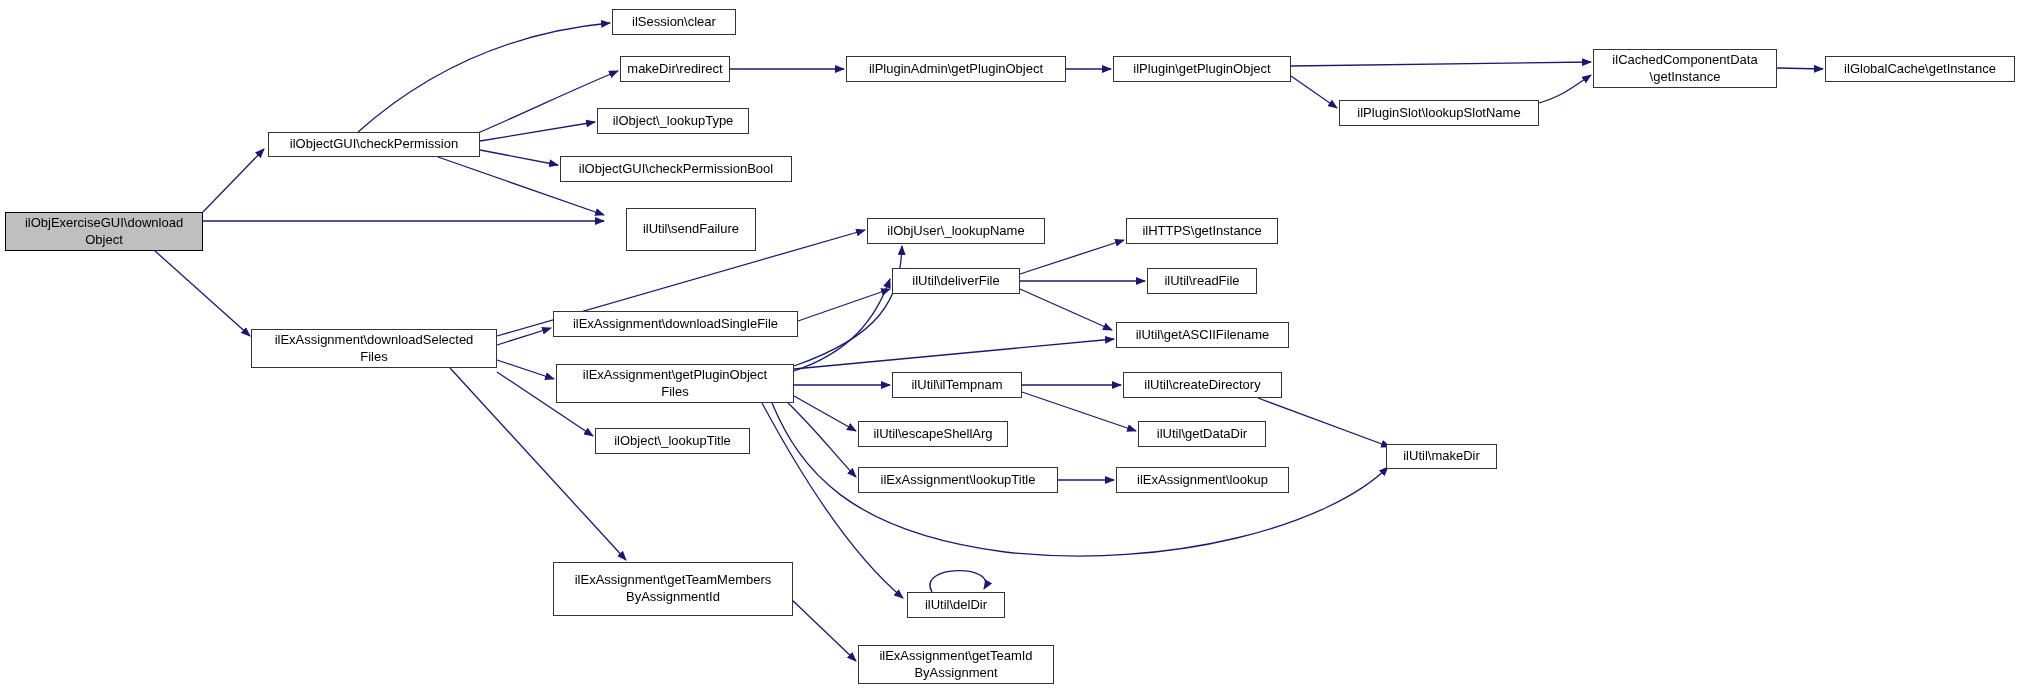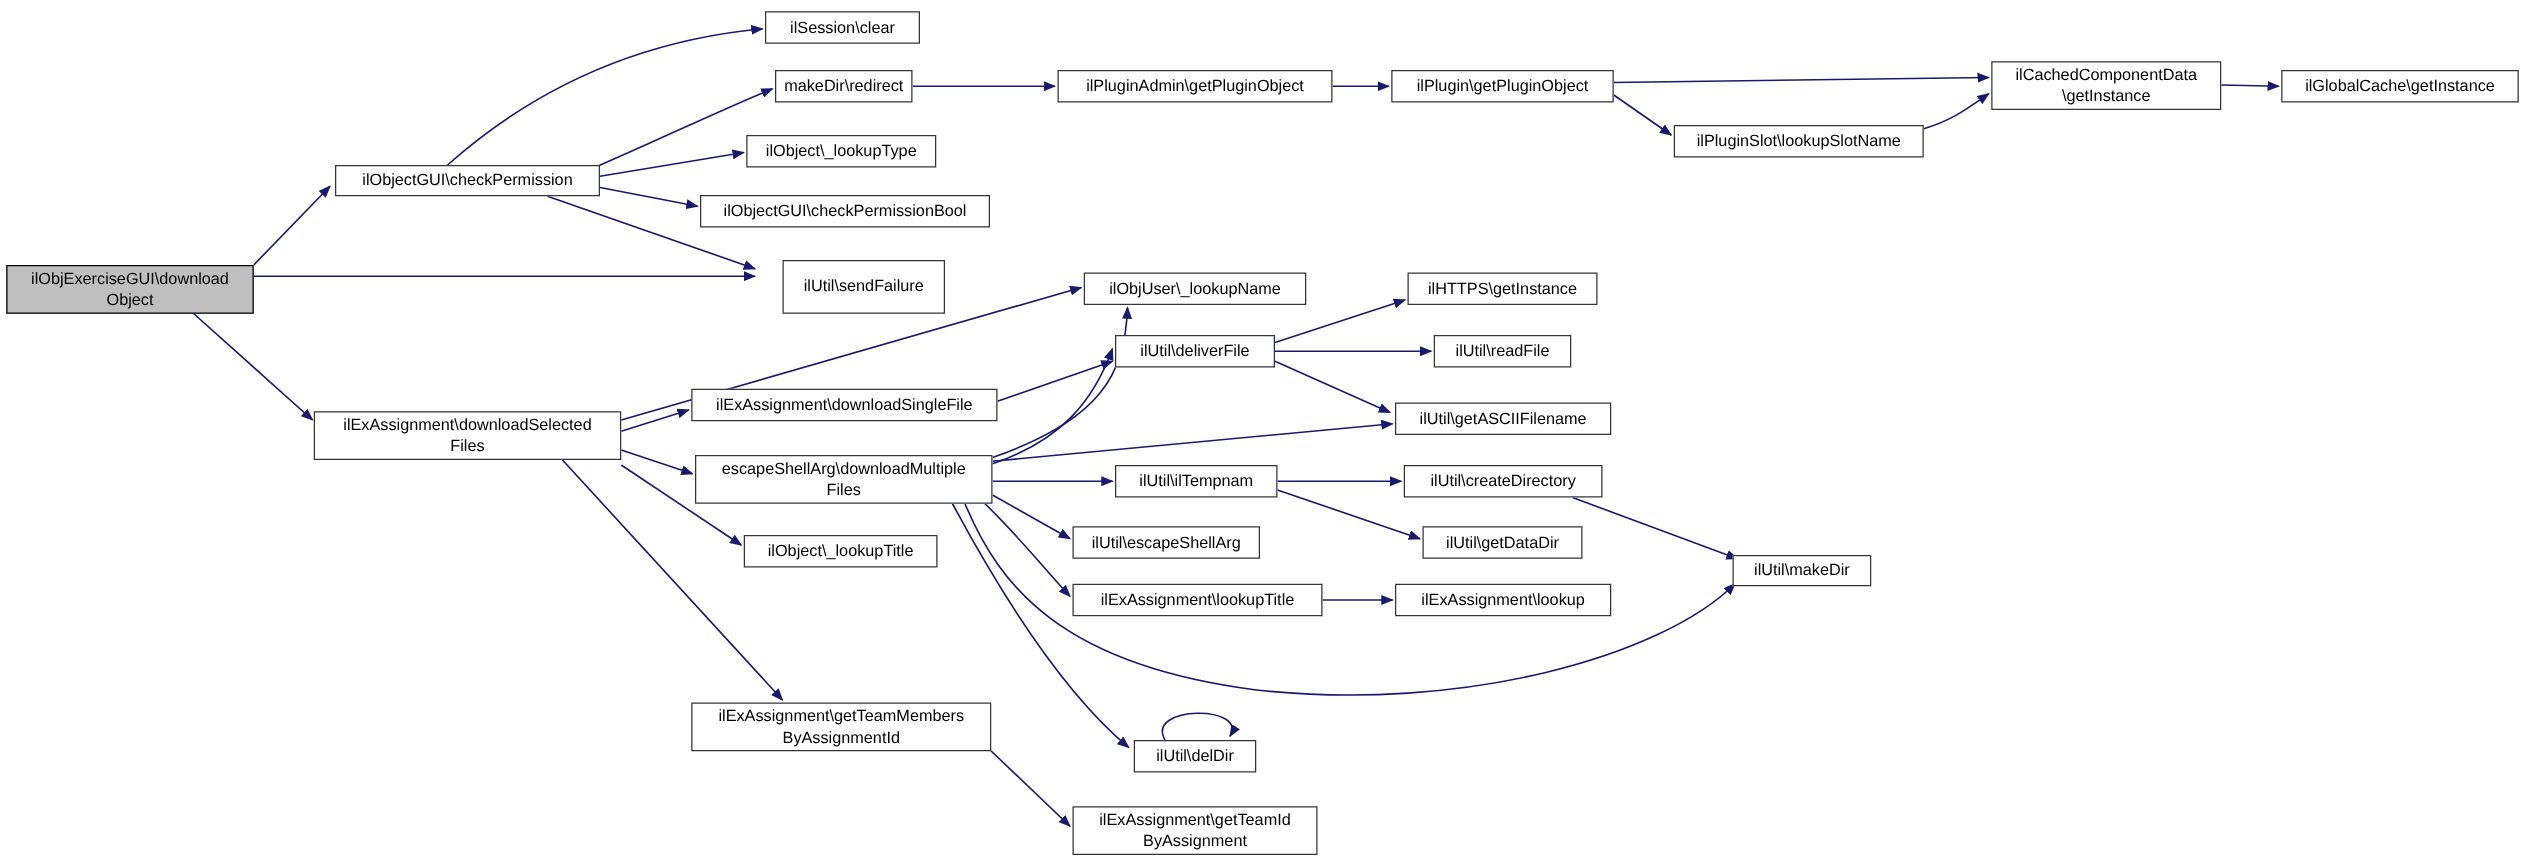--- a/index.html
+++ b/index.html
@@ -128,21 +128,21 @@
       <span>ilGlobalCache\getInstance</span>
     </div>
     <div class="node" style="left: 251px; top: 329px; width: 246px; height: 39px;">
       <span>ilExAssignment\downloadSelected</span>
       <span>Files</span>
     </div>
     <div class="node" style="left: 553px; top: 311px; width: 245px; height: 26px;">
       <span>ilExAssignment\downloadSingleFile</span>
     </div>
     <div class="node" style="left: 556px; top: 364px; width: 238px; height: 39px;">
-      <span>escapeShellArg\downloadMultiple</span>
+      <span>ilExAssignment\getPluginObject</span>
       <span>Files</span>
     </div>
     <div class="node" style="left: 867px; top: 218px; width: 178px; height: 26px;">
       <span>ilObjUser\_lookupName</span>
     </div>
     <div class="node" style="left: 892px; top: 268px; width: 128px; height: 26px;">
       <span>ilUtil\deliverFile</span>
     </div>
     <div class="node" style="left: 1126px; top: 218px; width: 152px; height: 26px;">
       <span>ilHTTPS\getInstance</span>
@@ -170,21 +170,21 @@
     </div>
     <div class="node" style="left: 858px; top: 467px; width: 200px; height: 26px;">
       <span>ilExAssignment\lookupTitle</span>
     </div>
     <div class="node" style="left: 1116px; top: 467px; width: 173px; height: 26px;">
       <span>ilExAssignment\lookup</span>
     </div>
     <div class="node" style="left: 595px; top: 428px; width: 155px; height: 26px;">
       <span>ilObject\_lookupTitle</span>
     </div>
-    <div class="node" style="left: 553px; top: 562px; width: 240px; height: 39px;">
+    <div class="node" style="left: 553px; top: 562px; width: 240px; height: 54px;">
       <span>ilExAssignment\getTeamMembers</span>
       <span>ByAssignmentId</span>
     </div>
     <div class="node" style="left: 907px; top: 592px; width: 98px; height: 26px;">
       <span>ilUtil\delDir</span>
     </div>
     <div class="node" style="left: 858px; top: 645px; width: 196px; height: 39px;">
       <span>ilExAssignment\getTeamId</span>
       <span>ByAssignment</span>
     </div>

